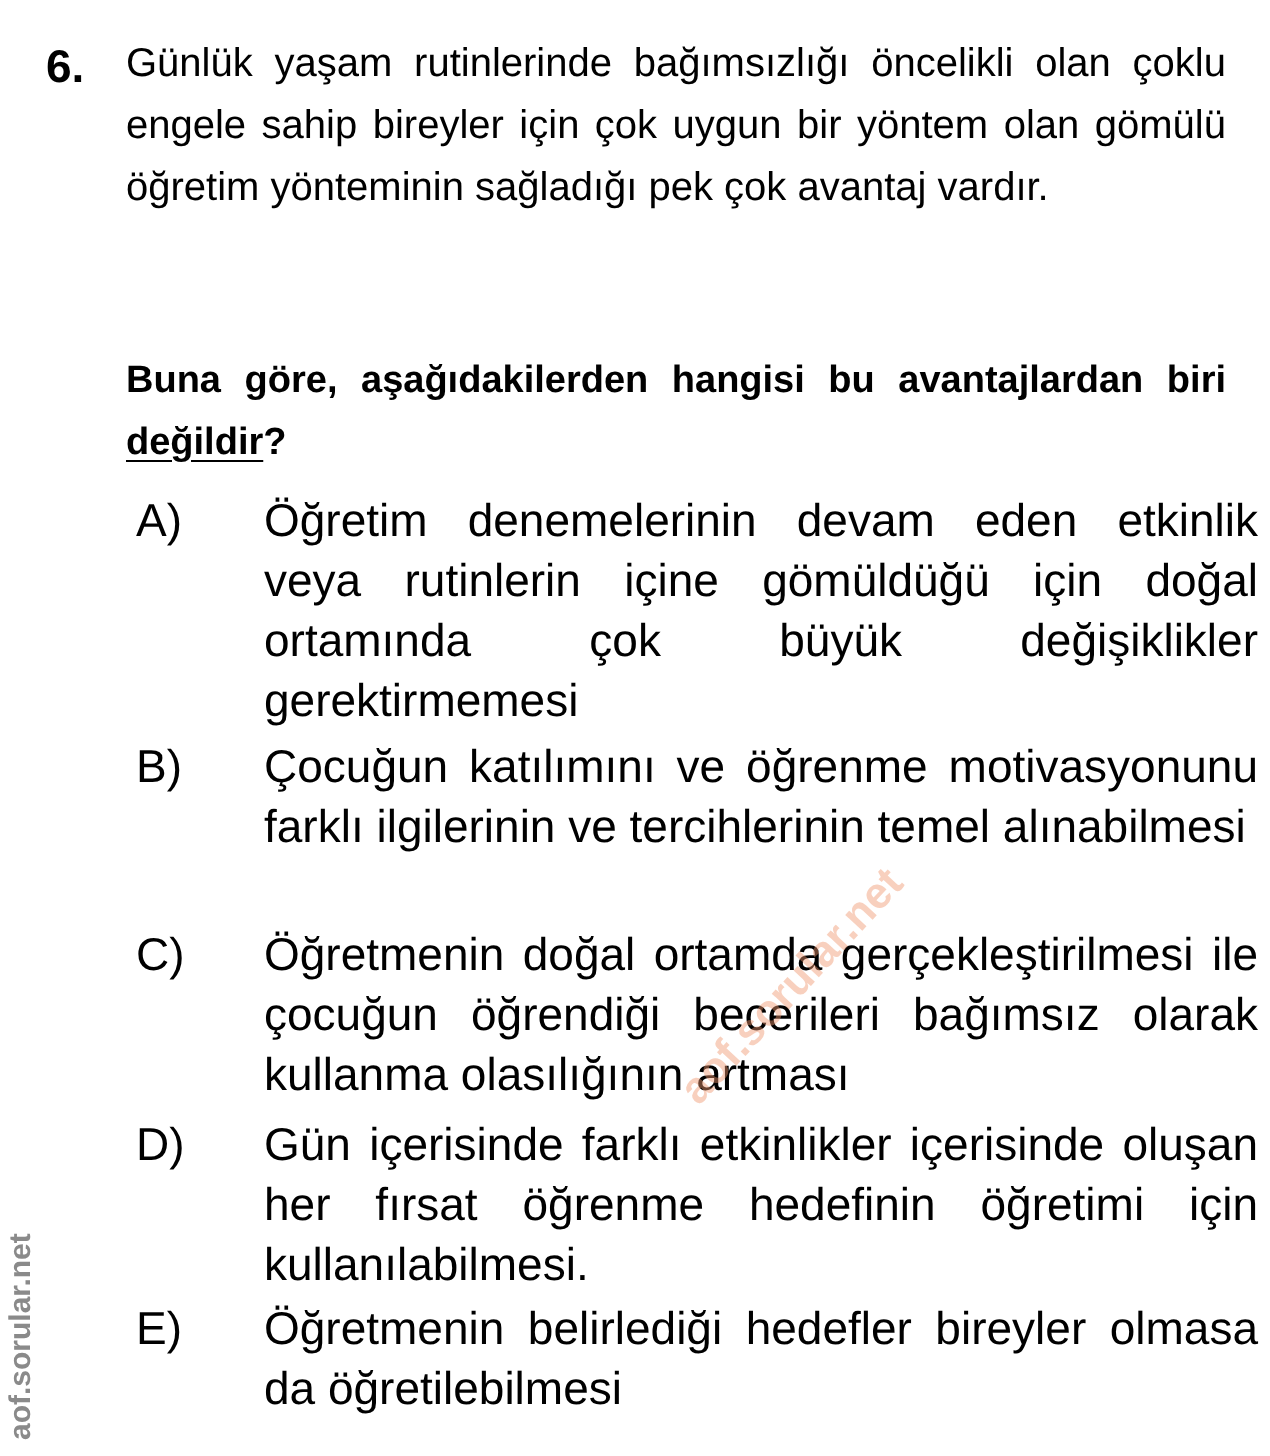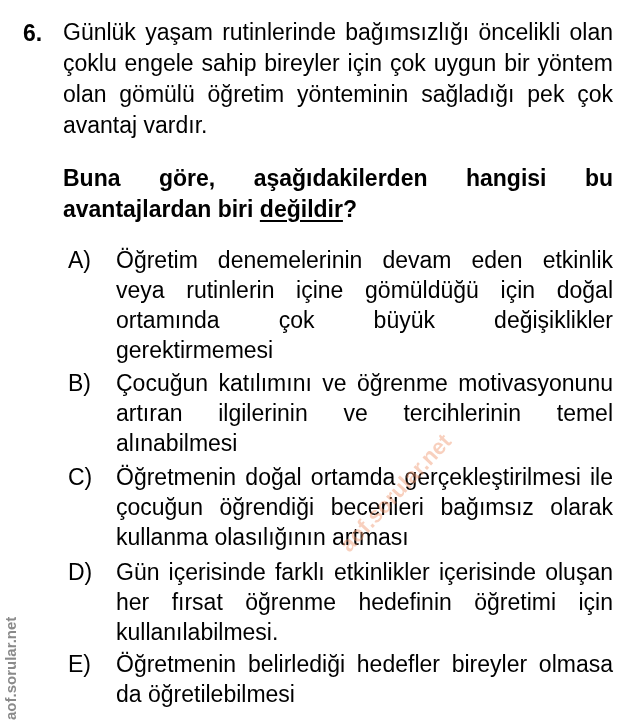--- a/index.html
+++ b/index.html
@@ -1,47 +1,47 @@
 <!DOCTYPE html>
 <html><head>
 <meta charset="utf-8">
 <style>
   html, body { margin: 0; padding: 0; background: #ffffff; }
   body { width: 635px; height: 728px; position: relative; overflow: hidden;
          font-family: "Liberation Sans", sans-serif; color: #000; }
   .q { position: absolute; left: 0; top: 0; width: 635px; }
   .qnum { position: absolute; left: 23px; top: 20px; font-weight: bold; font-size: 23px; }
-  .stem { position: absolute; left: 63px; top: 17px; width: 550px; font-size: 23px;
+  .stem { position: absolute; left: 63px; top: 17px; width: 550px; font-size: 20px;
           line-height: 31px; text-align: justify; text-align-last: left; }
-  .prompt { position: absolute; left: 63px; top: 163px; width: 550px; font-size: 23px;
+  .prompt { position: absolute; left: 63px; top: 175px; width: 550px; font-size: 19px;
             font-weight: bold; line-height: 31px; text-align: justify; text-align-last: left; }
   .prompt u { text-decoration: underline; text-underline-offset: 3px; }
   .opt { position: absolute; left: 68px; width: 545px; font-size: 23px; line-height: 30px; }
   .opt .letter { position: absolute; left: 0; top: 0; }
-  .opt .txt { position: absolute; left: 48px; width: 497px; text-align: justify; text-align-last: left; }
+  .opt .txt { position: absolute; left: 64px; width: 497px; text-align: justify; text-align-last: left; }
   .wm-side { position: absolute; left: 2px; top: 720px; transform: rotate(-90deg); transform-origin: 0 0;
              color: #8a8a8a; font-weight: bold; font-size: 15px; white-space: nowrap; }
   .wm-diag { position: absolute; left: 320px; top: 480px; transform: rotate(-47deg);
              color: rgba(240,150,110,0.45); font-weight: bold; font-size: 22px; white-space: nowrap; }
 </style>
 </head>
 <body>
 
 <div class="q">
   <div class="qnum">6.</div>
   <div class="stem">Günlük yaşam rutinlerinde bağımsızlığı öncelikli olan çoklu engele sahip bireyler için çok uygun bir yöntem olan gömülü öğretim yönteminin sağladığı pek çok avantaj vardır.</div>
   <div class="prompt"><span>Buna göre, aşağıdakilerden hangisi bu avantajlardan biri </span><u>değildir</u><span>?</span></div>
 
   <div class="opt" style="top:245px">
     <span class="letter">A)</span>
     <span class="txt">Öğretim denemelerinin devam eden etkinlik veya rutinlerin içine gömüldüğü için doğal ortamında çok büyük değişiklikler gerektirmemesi</span>
   </div>
   <div class="opt" style="top:368px">
     <span class="letter">B)</span>
-    <span class="txt">Çocuğun katılımını ve öğrenme motivasyonunu artıran ilgilerinin ve tercihlerinin temel alınabilmesi</span>
+    <span class="txt">Çocuğun katılımını ve öğrenme motivasyonunu farklı ilgilerinin ve tercihlerinin temel alınabilmesi</span>
   </div>
   <div class="opt" style="top:462px">
     <span class="letter">C)</span>
     <span class="txt">Öğretmenin doğal ortamda gerçekleştirilmesi ile çocuğun öğrendiği becerileri bağımsız olarak kullanma olasılığının artması</span>
   </div>
   <div class="opt" style="top:557px">
     <span class="letter">D)</span>
     <span class="txt">Gün içerisinde farklı etkinlikler içerisinde oluşan her fırsat öğrenme hedefinin öğretimi için kullanılabilmesi.</span>
   </div>
   <div class="opt" style="top:649px">

